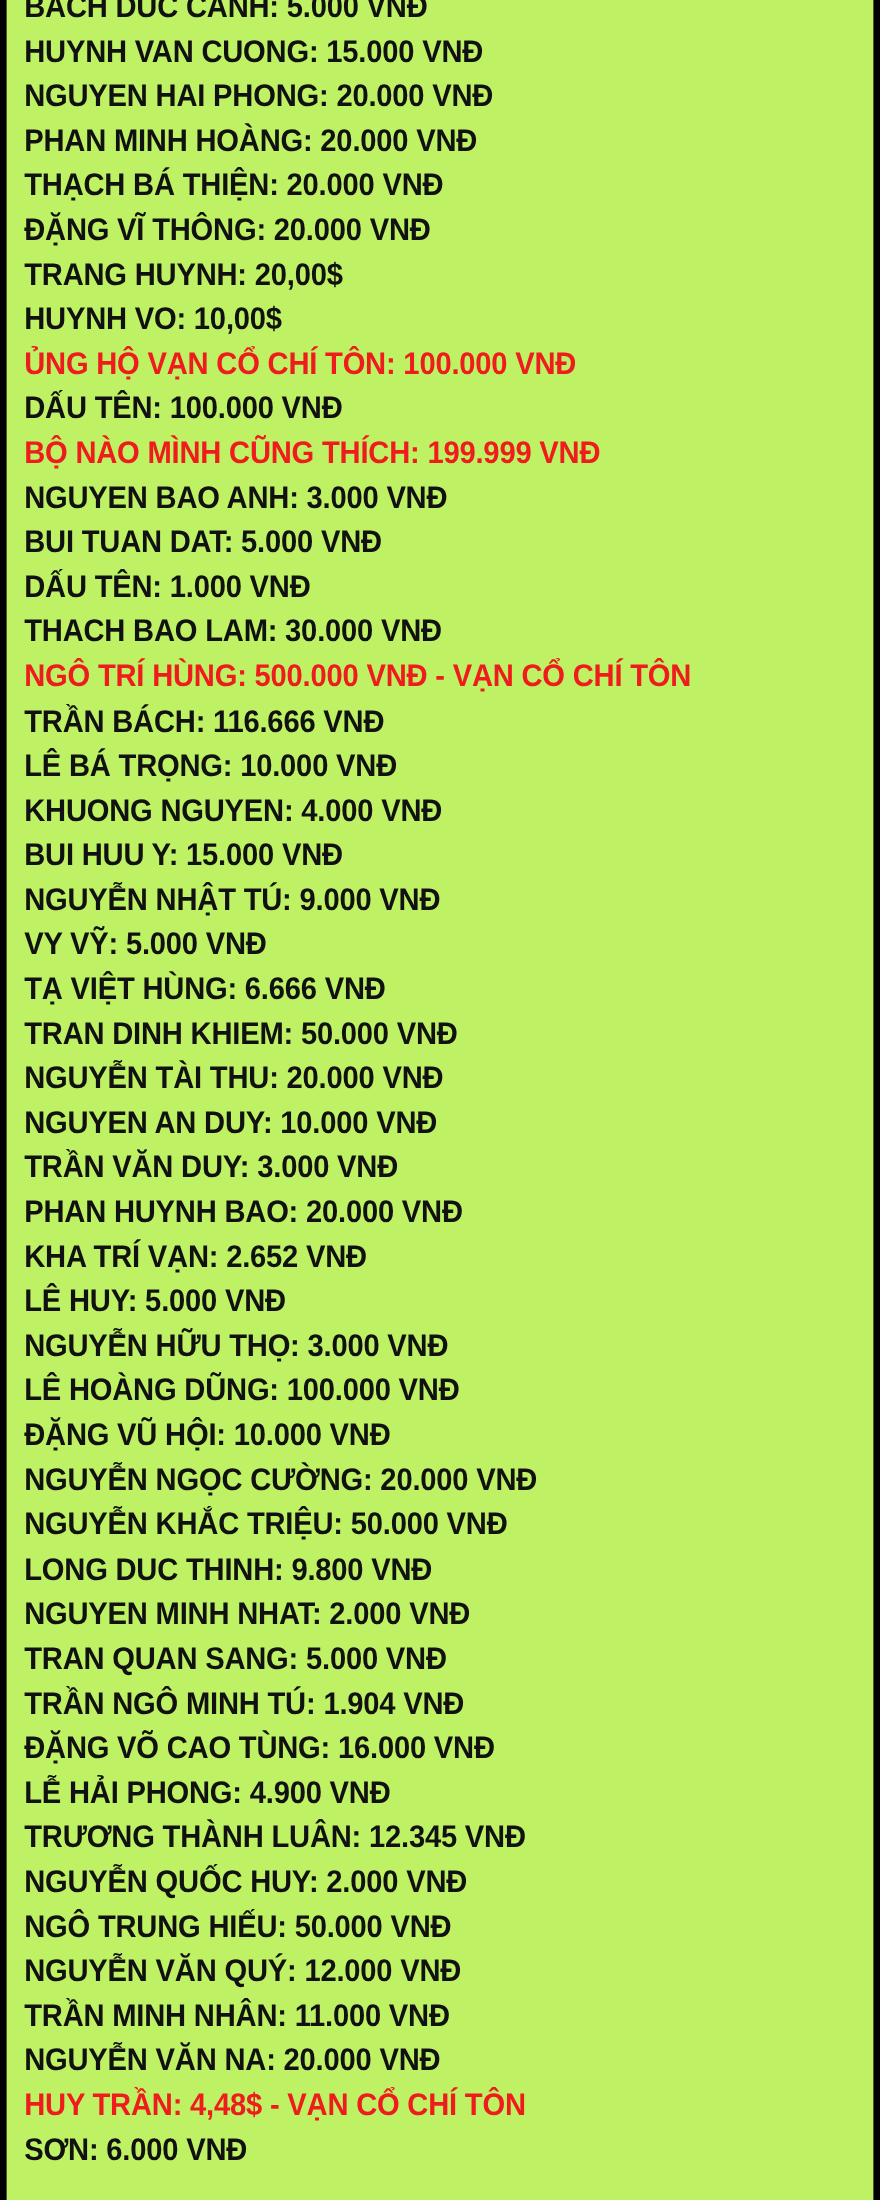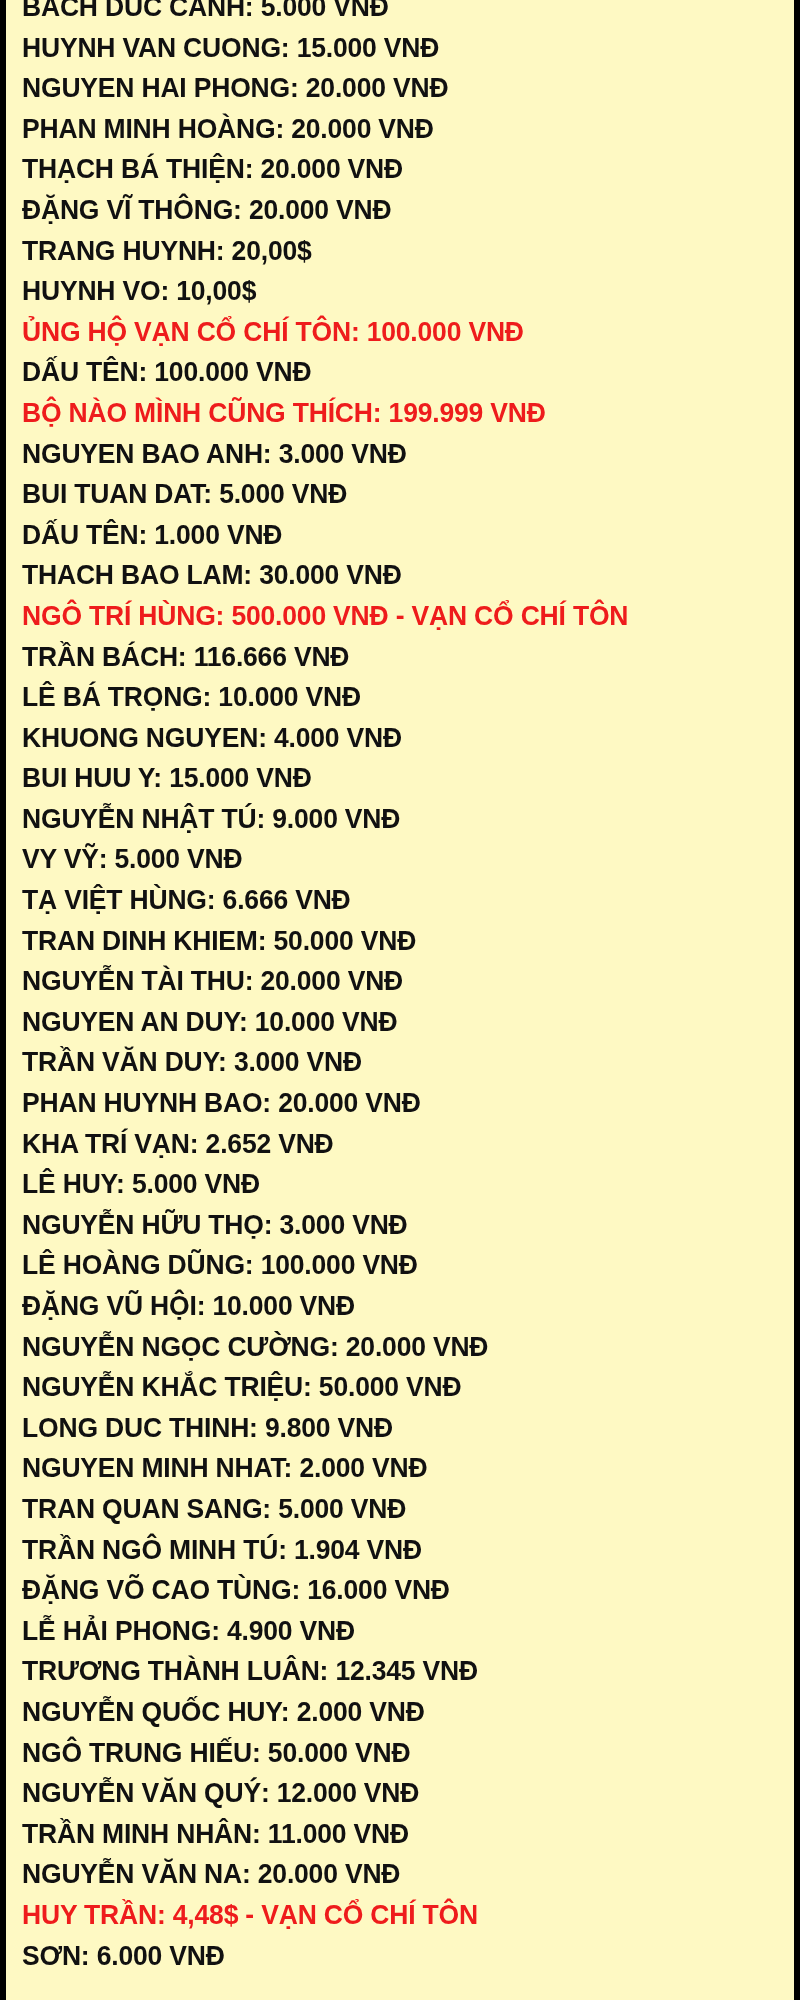--- a/index.html
+++ b/index.html
@@ -13,21 +13,21 @@
     font-family: "Liberation Sans", sans-serif;
     overflow: hidden;
     position: relative;
   }
   #page {
     width: 800px;
     height: 2000px;
     box-sizing: border-box;
     border-left: 6px solid #000000;
     border-right: 6px solid #000000;
-    background: #fef9c3;
+    background: #bef264;
     position: relative;
     overflow: hidden;
   }
   #list {
     list-style: none;
     margin: 0;
     padding: 0 0 0 16px;
     position: relative;
     top: -14px;
   }

